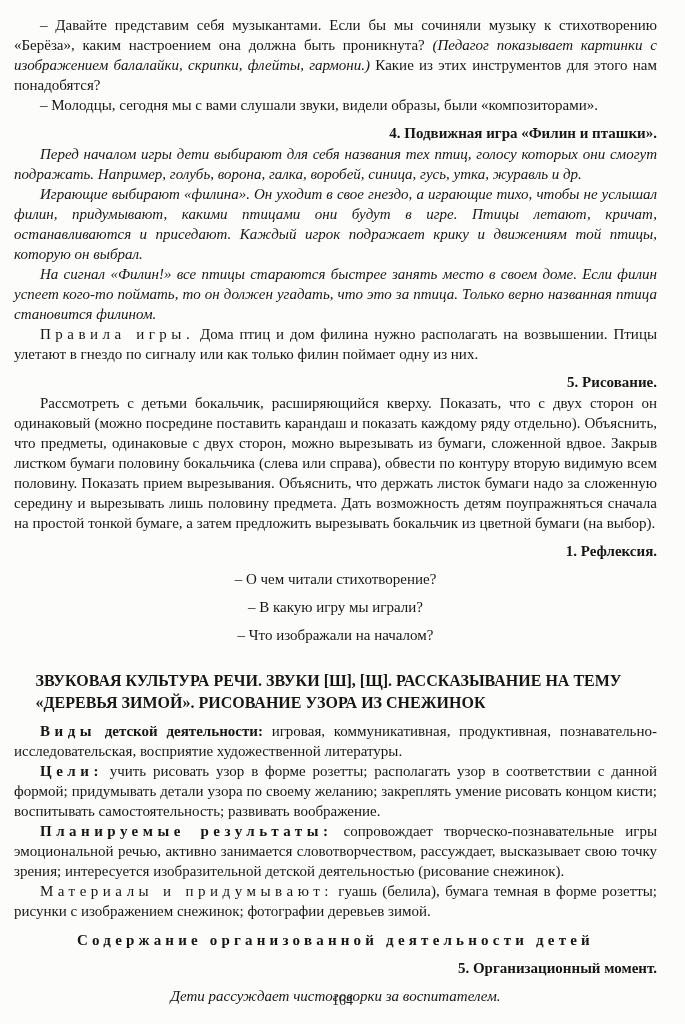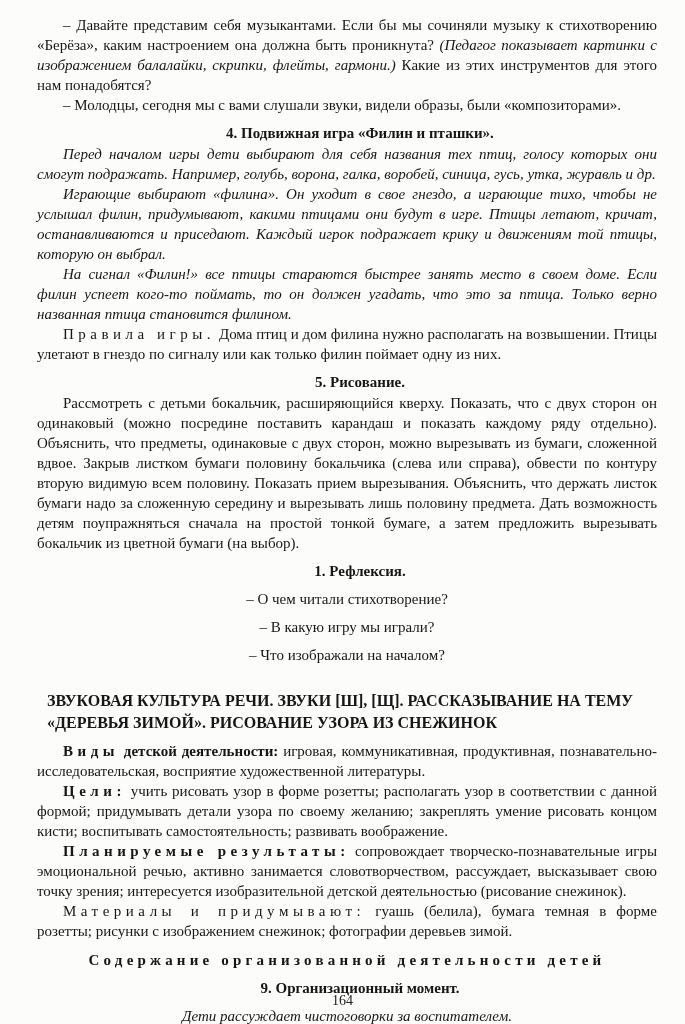--- a/index.html
+++ b/index.html
@@ -12,33 +12,33 @@
     width: 685px;
     height: 1024px;
     margin: 0 auto;
     background: #fcfcfa;
     color: #161616;
     font-family: "Liberation Serif", "DejaVu Serif", serif;
     font-size: 15px;
     line-height: 20px;
     overflow: hidden;
     box-sizing: border-box;
-    padding: 15px 28px 0 37px;
+    padding: 15px 28px 0 14px;
   }
   .p {
     margin: 0;
     text-align: justify;
     text-indent: 26px;
   }
   .it { font-style: italic; }
   .h {
     margin: 8px 0 1px;
     font-weight: bold;
     text-indent: 26px;
-    text-align: center;
+    text-align: right;
   }
   .q {
     margin: 8px;
     text-indent: 0;
     text-align: center;
   }
   .sp { letter-spacing: 0.30em; }
   .b  { font-weight: bold; }
   .lesson-title {
     margin: 25px auto 7px;
@@ -100,19 +100,19 @@
   <p class="p"><span class="b sp">Виды</span><span class="b"> детской деятельности: </span><span>игровая, коммуникативная, продуктивная, познавательно-исследовательская, восприятие художественной литературы.</span></p>
 
   <p class="p"><span class="b sp">Цели:</span><span> учить рисовать узор в форме розетты; располагать узор в соответствии с данной формой; придумывать детали узора по своему желанию; закреплять умение рисовать концом кисти; воспитывать самостоятельность; развивать воображение.</span></p>
 
   <p class="p"><span class="b sp">Планируемые результаты:</span><span> сопровождает творческо-познавательные игры эмоциональной речью, активно занимается словотворчеством, рассуждает, высказывает свою точку зрения; интересуется изобразительной детской деятельностью (рисование снежинок).</span></p>
 
   <p class="p"><span class="sp">Материалы и придумывают:</span><span> гуашь (белила), бумага темная в форме розетты; рисунки с изображением снежинок; фотографии деревьев зимой.</span></p>
 
   <p class="center-head">Содержание организованной деятельности детей</p>
 
-  <p class="h">9. Организационный момент.</p>
+  <p class="h">5. Организационный момент.</p>
 
   <p class="q it">Дети рассуждает чистоговорки за воспитателем.</p>
 
   <div class="pagenum">164</div>
 
 </div>
 
 </body></html>

